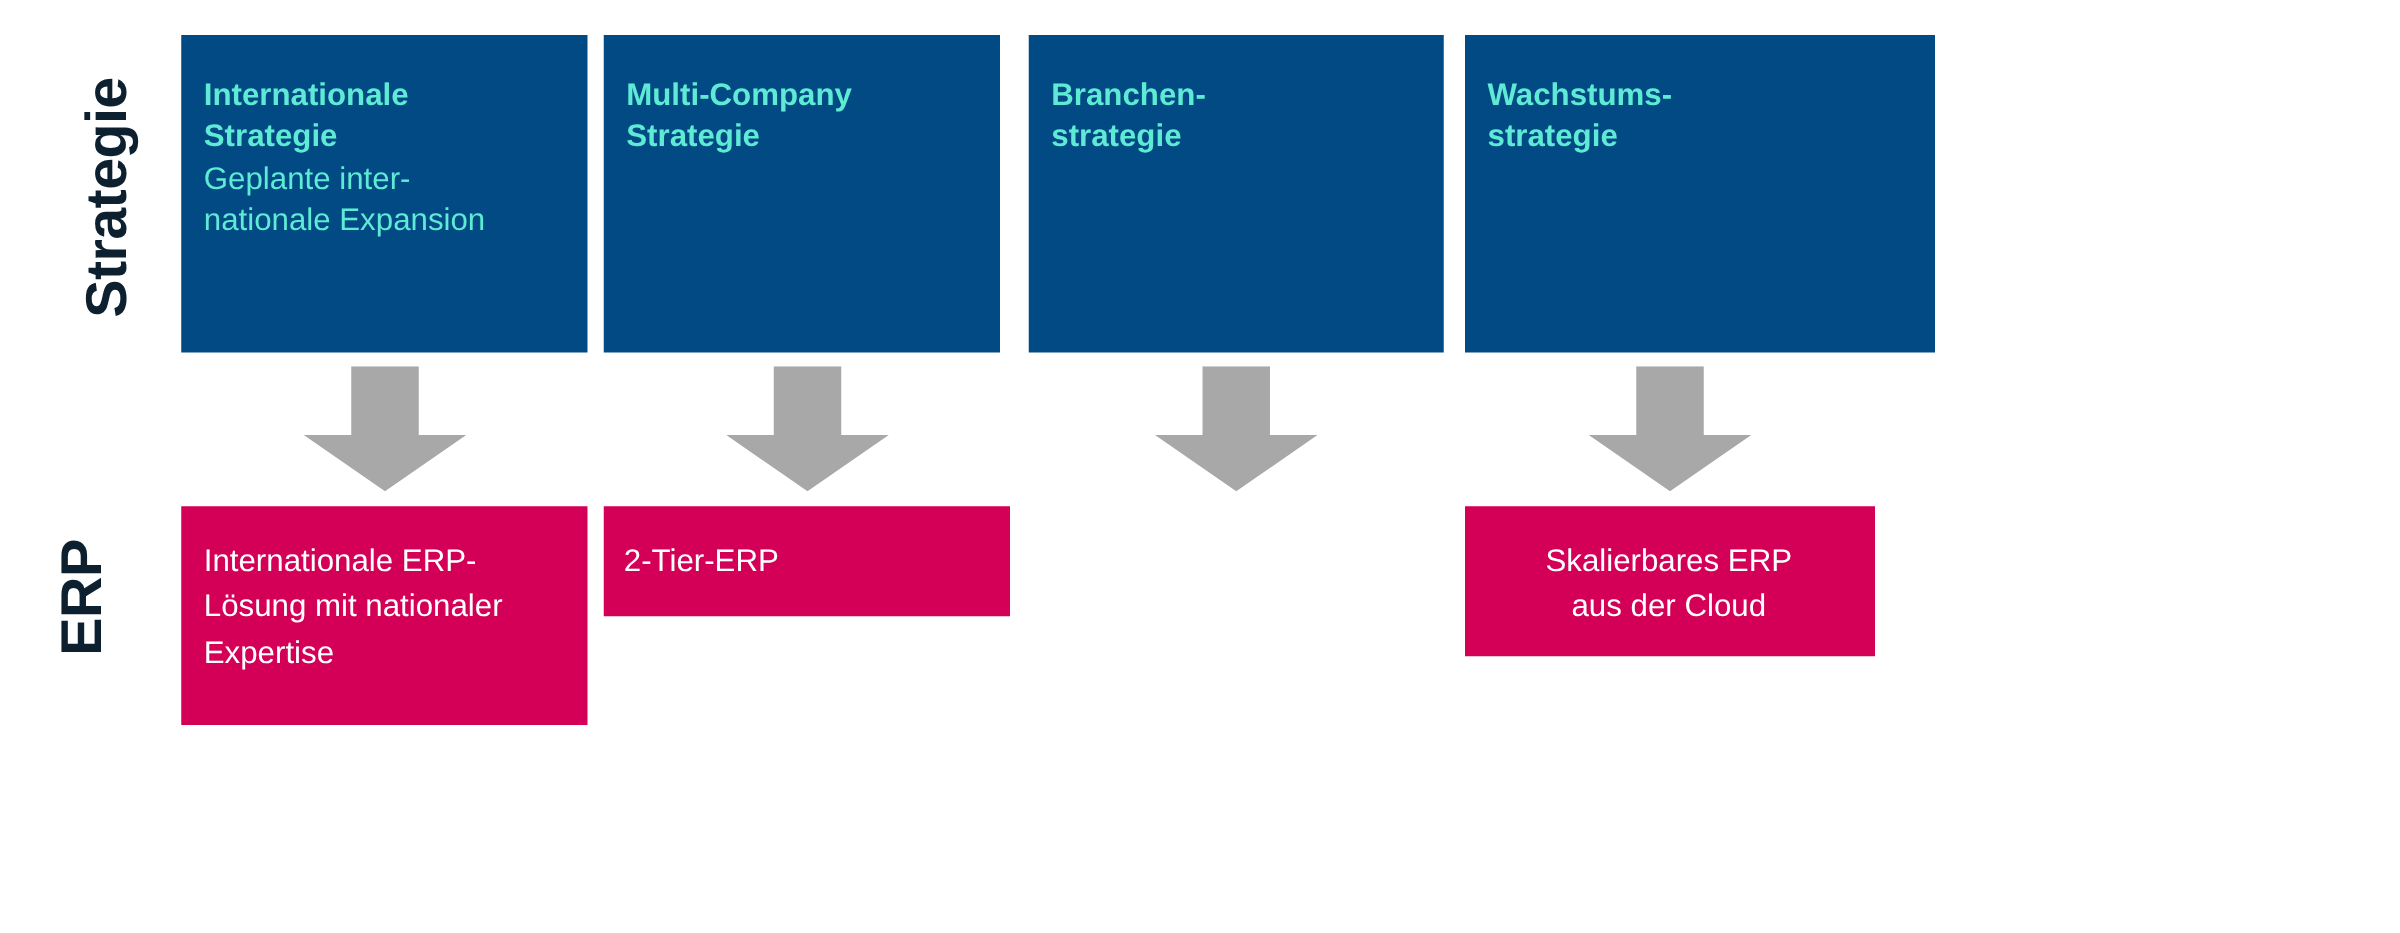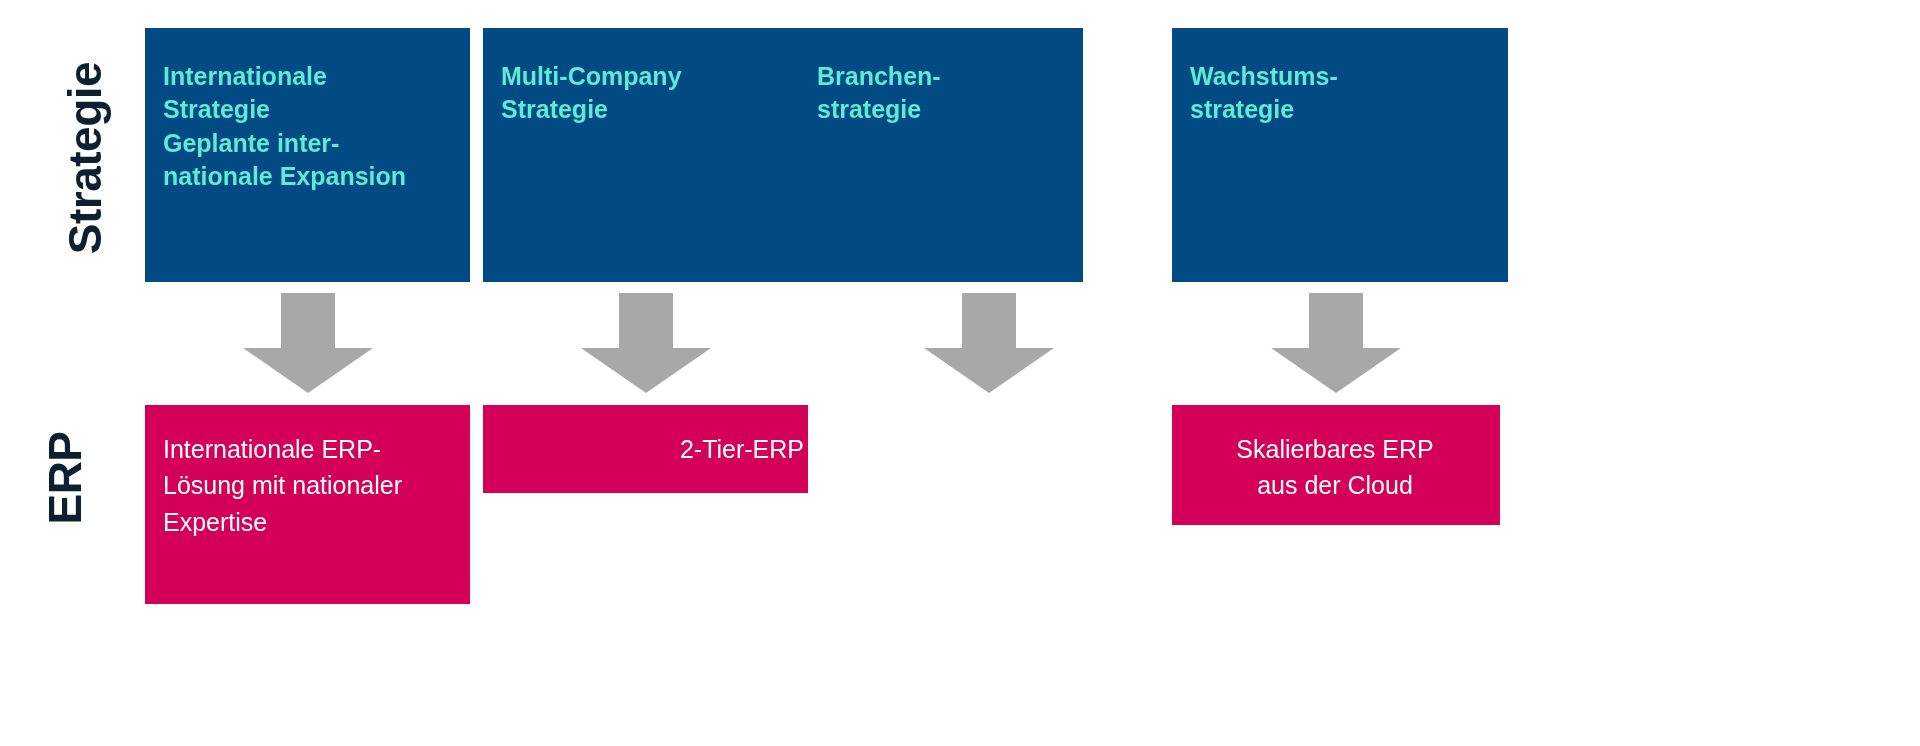--- a/index.html
+++ b/index.html
@@ -56,21 +56,21 @@
     padding: 32px 22px 0 18px;
   }
   .strategy-title {
     font-weight: bold;
     font-size: 25px;
     line-height: 1.33;
     margin: 0 0 0 0;
     white-space: pre-line;
   }
   .strategy-desc {
-    font-weight: bold;
+    font-weight: normal;
     font-size: 25px;
     line-height: 1.33;
     margin: 0;
     white-space: pre-line;
   }
 
   
   .arrow {
     position: absolute;
     top: 293px;
@@ -89,24 +89,24 @@
     padding: 26px 20px 0 18px;
   }
   .erp-text {
     font-size: 25px;
     font-weight: normal;
     line-height: 1.45;
     margin: 0;
     white-space: pre-line;
   }
   .erp-box.centered {
-    padding: 4px;
+    padding: 16px;
     display: flex;
     align-items: center;
-    justify-content: flex-end;
+    justify-content: flex-start;
   }
 </style>
 </head>
 <body>
 
 <div id="stage">
 
   <div class="row-label" id="label-strategie">Strategie</div>
 
   <div class="row-label" id="label-erp">ERP</div>
@@ -117,54 +117,54 @@
     <div class="strategy-desc">Geplante inter-
 nationale Expansion</div>
   </div>
 
   <div class="arrow" style="left:243px;">
     <svg viewBox="0 0 130 100" xmlns="http://www.w3.org/2000/svg" aria-hidden="true">
       <polygon points="38,0 92,0 92,55 130,55 65,100 0,55 38,55" fill="#a8a8a8"></polygon>
     </svg>
   </div>
 
-  <div class="erp-box" style="left:145px; width:325px; height:199px;">
+  <div class="erp-box" style="left:145px; width:325px; height:175px;">
     <div class="erp-text">Internationale ERP-
 Lösung mit nationaler
 Expertise</div>
   </div>
 
   <div class="strategy-box" style="left:483px; width:317px;">
     <div class="strategy-title">Multi-Company
 Strategie</div>
   </div>
 
   <div class="arrow" style="left:581px;">
     <svg viewBox="0 0 130 100" xmlns="http://www.w3.org/2000/svg" aria-hidden="true">
       <polygon points="38,0 92,0 92,55 130,55 65,100 0,55 38,55" fill="#a8a8a8"></polygon>
     </svg>
   </div>
 
   <div class="erp-box centered" style="left:483px; width:325px; height:88px;">
     <div class="erp-text">2-Tier-ERP</div>
   </div>
 
-  <div class="strategy-box" style="left:799px; width:284px;">
+  <div class="strategy-box" style="left:823px; width:332px;">
     <div class="strategy-title">Branchen-
 strategie</div>
   </div>
 
   <div class="arrow" style="left:924px;">
     <svg viewBox="0 0 130 100" xmlns="http://www.w3.org/2000/svg" aria-hidden="true">
       <polygon points="38,0 92,0 92,55 130,55 65,100 0,55 38,55" fill="#a8a8a8"></polygon>
     </svg>
   </div>
 
 
-  <div class="strategy-box" style="left:1172px; width:336px;">
+  <div class="strategy-box" style="left:1172px; width:376px;">
     <div class="strategy-title">Wachstums-
 strategie</div>
   </div>
 
   <div class="arrow" style="left:1271px;">
     <svg viewBox="0 0 130 100" xmlns="http://www.w3.org/2000/svg" aria-hidden="true">
       <polygon points="38,0 92,0 92,55 130,55 65,100 0,55 38,55" fill="#a8a8a8"></polygon>
     </svg>
   </div>
 

